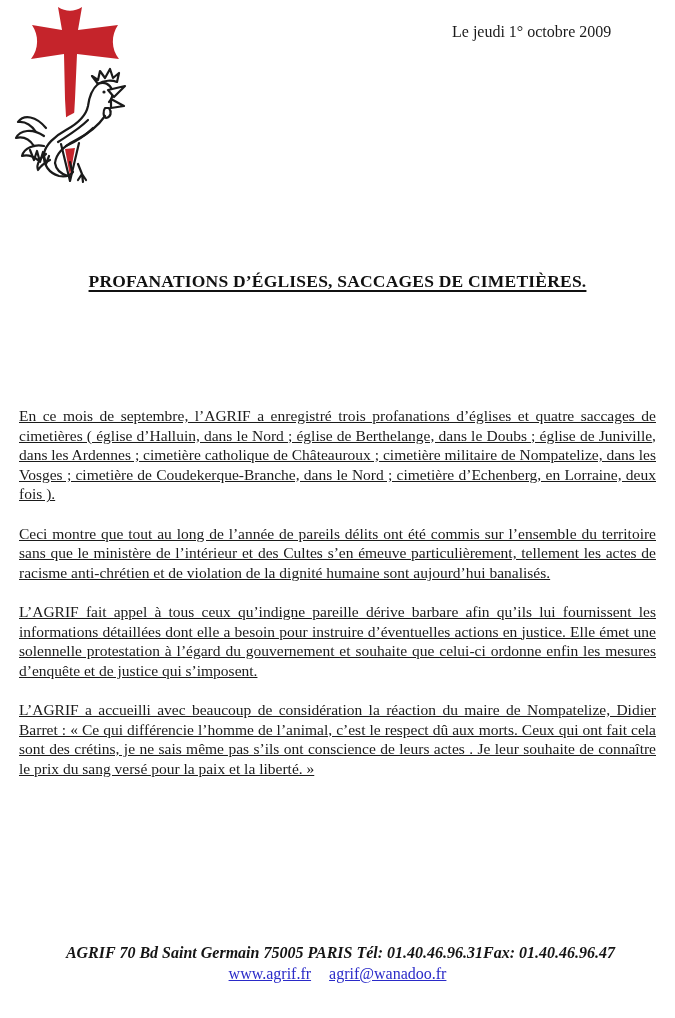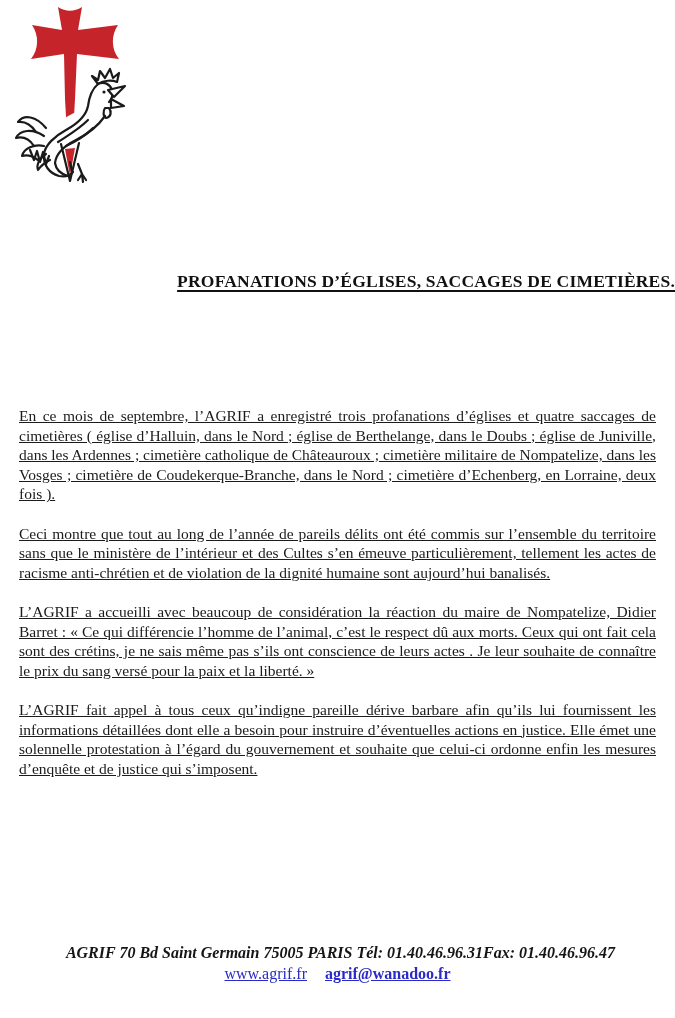--- a/index.html
+++ b/index.html
@@ -17,21 +17,21 @@
     position:absolute;left:452px;top:22px;width:210px;
     font-size:16px;line-height:20px;white-space:nowrap;
   }
   #intro-block{
     position:absolute;left:263px;top:176px;width:385px;
     font-size:16.5px;font-weight:bold;line-height:20px;
     text-align:justify;
   }
   #title-line{
     position:absolute;left:0;top:271px;width:675px;
-    text-align:right;
+    text-align:center;
   }
   #title-line span{
     font-size:17.5px;font-weight:bold;
     text-decoration:underline;
     text-decoration-thickness:2px;
     text-underline-offset:3px;
     letter-spacing:0.2px;
     color:#111;
   }
   #body-text{
@@ -44,21 +44,21 @@
     position:absolute;left:0;top:943px;width:675px;
     text-align:center;
   }
   #footer-address{
     font-size:16px;font-weight:bold;font-style:italic;
     line-height:20px;color:#151515;margin-left:6px;
   }
   #footer-links{font-size:16px;line-height:22px;}
   #footer-links a{color:#2a2ac8;text-decoration:underline;cursor:pointer;}
   a.site{font-weight:normal;margin-right:10px;}
-  a.mail{font-weight:bold;margin-left:8px;}
+  a.mail{font-weight:normal;margin-left:8px;}
 </style>
 </head>
 <body>
 
 <div id="page">
 
   <svg id="logo" viewBox="0 0 170 235" xmlns="http://www.w3.org/2000/svg">
 
     <g>
       <path d="M46,3 C54,8 62,8 70,3 L66,26 L106,21 C99,31 99,45 107,55
@@ -104,31 +104,32 @@
       <path d="M32,142 C22,140 12,144 10,152 C16,150 22,153 26,156"></path>
       <path d="M34,150 C28,154 24,160 26,166 C30,160 34,158 38,156"></path>
 
       <path d="M18,146 L22,156 L25,147 L28,158 L31,148 L34,160 L37,152"></path>
 
       <path d="M66,160 L70,170 M70,170 L66,176 M70,170 L74,176 M70,170 L71,178"></path>
       <path d="M58,158 L60,167"></path>
     </g>
   </svg>
 
+  <div id="date-line">Le jeudi 1° octobre 2009</div>
 
 
   <div id="title-line">
     <span>PROFANATIONS D’ÉGLISES, SACCAGES DE CIMETIÈRES.</span>
   </div>
 
   <div id="body-text">
     <p>En ce mois de septembre, l’AGRIF a enregistré trois profanations d’églises et quatre saccages de cimetières ( église d’Halluin, dans le Nord ; église de Berthelange, dans le Doubs ; église de Juniville, dans les Ardennes ; cimetière catholique de Châteauroux ; cimetière militaire de Nompatelize, dans les Vosges ; cimetière de Coudekerque-Branche, dans le Nord ; cimetière d’Echenberg, en Lorraine, deux fois ).</p>
     <p>Ceci montre que tout au long de l’année de pareils délits ont été commis sur l’ensemble du territoire sans que le ministère de l’intérieur et des Cultes s’en émeuve particulièrement, tellement les actes de racisme anti-chrétien et de violation de la dignité humaine sont aujourd’hui banalisés.</p>
+    <p>L’AGRIF fait appel à tous ceux qu’indigne pareille dérive barbare afin qu’ils lui fournissent les informations détaillées dont elle a besoin pour instruire d’éventuelles actions en justice. Elle émet une solennelle protestation à l’égard du gouvernement et souhaite que celui-ci ordonne enfin les mesures d’enquête et de justice qui s’imposent.</p>
     <p>L’AGRIF a accueilli avec beaucoup de considération la réaction du maire de Nompatelize, Didier Barret : « Ce qui différencie l’homme de l’animal, c’est le respect dû aux morts. Ceux qui ont fait cela sont des crétins, je ne sais même pas s’ils ont conscience de leurs actes . Je leur souhaite de connaître le prix du sang versé pour la paix et la liberté. »</p>
-    <p>L’AGRIF fait appel à tous ceux qu’indigne pareille dérive barbare afin qu’ils lui fournissent les informations détaillées dont elle a besoin pour instruire d’éventuelles actions en justice. Elle émet une solennelle protestation à l’égard du gouvernement et souhaite que celui-ci ordonne enfin les mesures d’enquête et de justice qui s’imposent.</p>
   </div>
 
   <div id="footer">
     <div id="footer-address">AGRIF 70 Bd Saint Germain 75005 PARIS Tél: 01.40.46.96.31Fax: 01.40.46.96.47</div>
     <div id="footer-links">
       <a class="site">www.agrif.fr</a><a class="mail">agrif@wanadoo.fr</a>
     </div>
   </div>
 
 </div>

